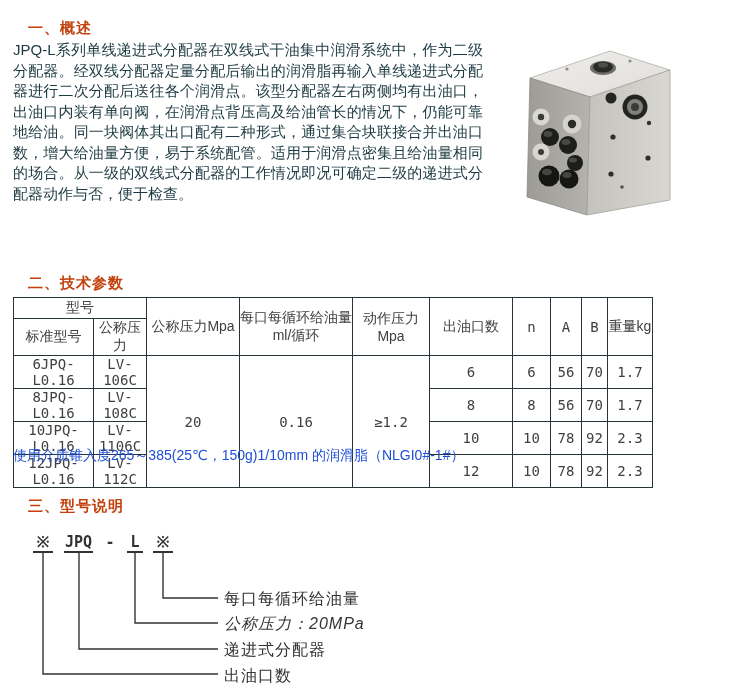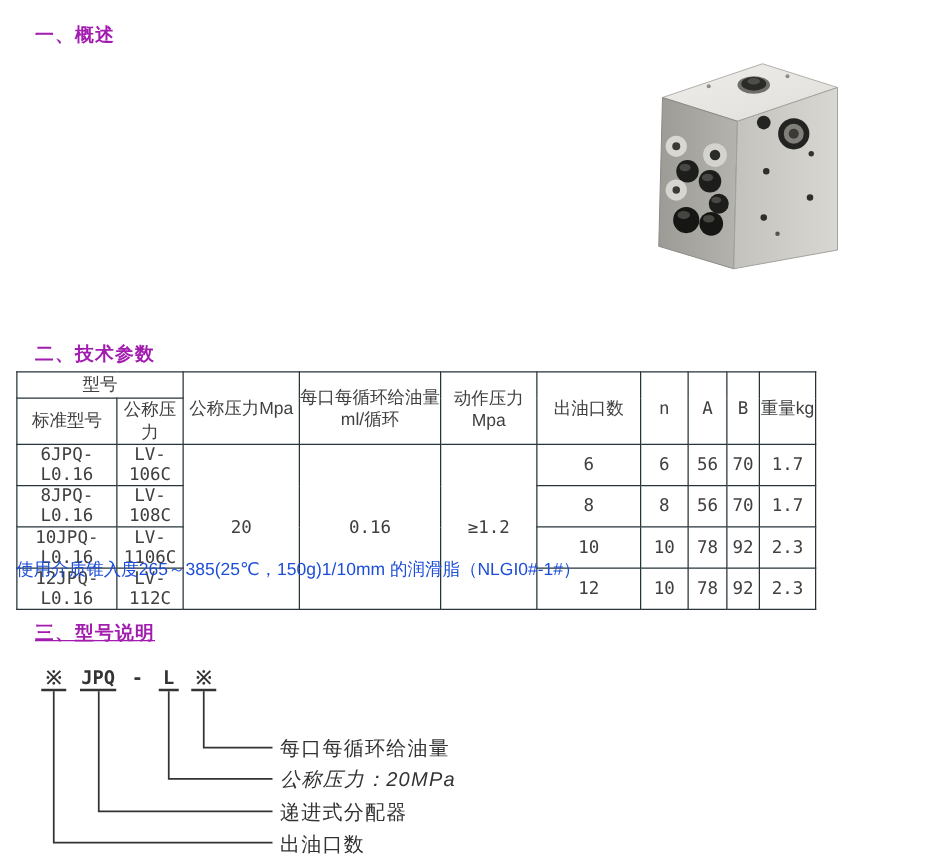--- a/index.html
+++ b/index.html
@@ -3,21 +3,21 @@
 <meta charset="utf-8">
 <style>
   html,body { margin:0; padding:0; background:#ffffff; }
   .page {
     position:relative; width:753px; height:694px; background:#ffffff;
     font-family:"Liberation Sans","DejaVu Sans",sans-serif;
     color:#1c3a42; overflow:hidden;
   }
   .sec-heading {
     position:absolute; margin:0; font-size:15px; font-weight:bold;
-    color:#a21caf; letter-spacing:1px;text-align:right;
+    color:#c2410c; letter-spacing:1px;text-align:right;
   }
   .overview-par {
     position:absolute; left:13px; top:40px; width:470px; margin:0;
     font-size:15px; line-height:20.5px; text-align:justify; color:#1c3a42;
   }
   .photo { position:absolute; left:498px; top:18px; width:250px; height:212px; }
 
   
   table.tech {
     position:absolute; left:13px; top:297px; border-collapse:collapse;
@@ -45,20 +45,21 @@
     position:absolute; left:224px; margin:0; font-size:16px; color:#333;
     letter-spacing:1px; white-space:nowrap;
   }
 </style>
 </head>
 <body>
 
 <div class="page">
 
   <h2 class="sec-heading" style="left:28px; top:19px;">一、概述</h2>
+  <p class="overview-par">JPQ-L系列单线递进式分配器在双线式干油集中润滑系统中，作为二级分配器。经双线分配器定量分配后输出的润滑脂再输入单线递进式分配器进行二次分配后送往各个润滑点。该型分配器左右两侧均有出油口，出油口内装有单向阀，在润滑点背压高及给油管长的情况下，仍能可靠地给油。同一块阀体其出口配有二种形式，通过集合块联接合并出油口数，增大给油量方便，易于系统配管。适用于润滑点密集且给油量相同的场合。从一级的双线式分配器的工作情况即况可确定二级的递进式分配器动作与否，便于检查。</p>
 
   <svg class="photo" viewBox="498 18 250 212" aria-hidden="true">
     <defs>
       <linearGradient id="gTop" x1="0" y1="0" x2="1" y2="1">
         <stop offset="0" stop-color="#efeeea"></stop>
           <stop offset="1" stop-color="#dfdeda"></stop>
       </linearGradient>
       <linearGradient id="gLeft" x1="0" y1="0" x2="1" y2="0">
         <stop offset="0" stop-color="#9c9b96"></stop>
           <stop offset="1" stop-color="#b4b3ae"></stop>
@@ -180,21 +181,21 @@
         <td class="num">10</td>
         <td class="num">78</td>
         <td class="num">92</td>
         <td class="num">2.3</td>
       </tr>
     </tbody>
   </table>
 
   <p class="note">使用介质锥入度265～385(25℃，150g)1/10mm 的润滑脂（NLGI0#-1#）</p>
 
-  <h2 class="sec-heading" style="left:28px; top:497px;text-decoration:underline;">三、型号说明</h2>
+  <h2 class="sec-heading" style="left:28px; top:497px;">三、型号说明</h2>
 
   <div>
     <span class="model-part" style="left:33px;  top:534px; width:20px;">※</span>
     <span class="model-part" style="left:64px;  top:534px; width:29px;">JPQ</span>
     <span class="model-part no-underline" style="left:103px; top:534px; width:14px;">-</span>
     <span class="model-part" style="left:127px; top:534px; width:16px;">L</span>
     <span class="model-part" style="left:153px; top:534px; width:20px;">※</span>
 
     <svg class="diagram-lines" width="753" height="164" viewBox="0 530 753 164" aria-hidden="true">
       <polyline points="163,553 163,598 218,598" fill="none" stroke="#333" stroke-width="1.4"></polyline>

